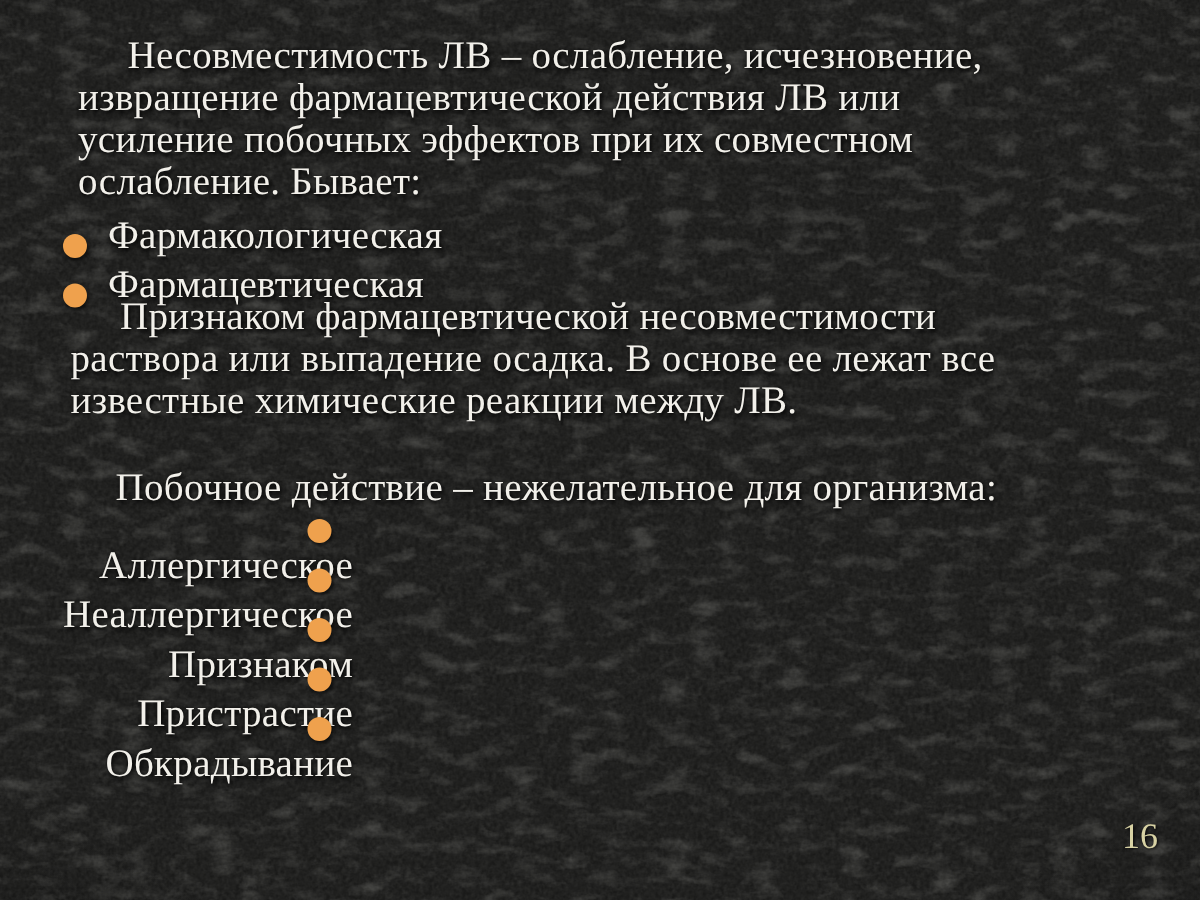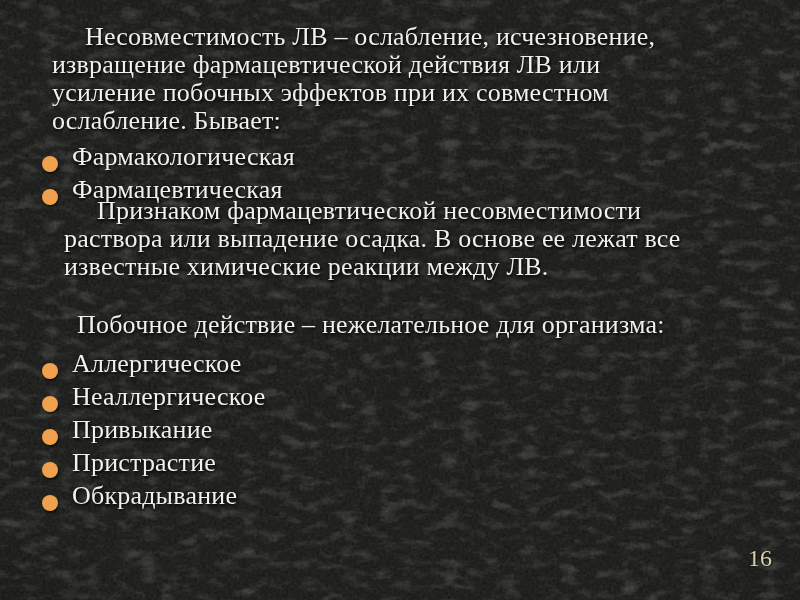--- a/index.html
+++ b/index.html
@@ -46,42 +46,42 @@
     font-size: 26px;
     line-height: 28px;
     white-space: nowrap;
     text-shadow: 1px 2px 3px rgba(0,0,0,0.85), 0 0 2px rgba(0,0,0,0.4);
     letter-spacing: 0.2px;
   }
   .textblock .line { display: block; }
   .textblock .line.first { padding-left: 33px; }
 
   .para-incompatibility { left: 52px; top: 23px; }
-  .para-pharma-sign     { left: 64px; top: 197px; }
+  .para-pharma-sign     { left: 47px; top: 197px; }
   .para-side-effect     { left: 52px; top: 311px; }
   .para-side-effect .line.first { padding-left: 25px; text-align: center; }
 
   ul.bullet-list {
     position: absolute;
     list-style: none;
     color: var(--text-color);
     font-size: 26px;
     text-shadow: 1px 2px 3px rgba(0,0,0,0.85), 0 0 2px rgba(0,0,0,0.4);
     letter-spacing: 0.2px;
   }
   .list-incompatibility-types { left: 42px; top: 139px; }
   .list-side-effect-types     { left: 42px; top: 346px; }
 
   ul.bullet-list li {
     display: flex;
     align-items: flex-end;
     height: 33px;
     white-space: nowrap;
   }
-  .list-side-effect-types li { height: 33.5px; }
+  .list-side-effect-types li { height: 33.5px; flex-direction: column; }
 
   .bullet-dot {
     width: 16px; height: 16px;
     border-radius: 50%;
     background: var(--bullet-color);
     margin-right: 14px;
     flex: none;
     box-shadow: 1px 2px 2px rgba(0,0,0,0.5);
   }
 
@@ -149,21 +149,21 @@
     <li>
       <span class="bullet-dot"></span>
       <span>Аллергическое</span>
     </li>
     <li>
       <span class="bullet-dot"></span>
       <span>Неаллергическое</span>
     </li>
     <li>
       <span class="bullet-dot"></span>
-      <span>Привыкание</span>
+      <span>Признаком</span>
     </li>
     <li>
       <span class="bullet-dot"></span>
       <span>Пристрастие</span>
     </li>
     <li>
       <span class="bullet-dot"></span>
       <span>Обкрадывание</span>
     </li>
   </ul>

